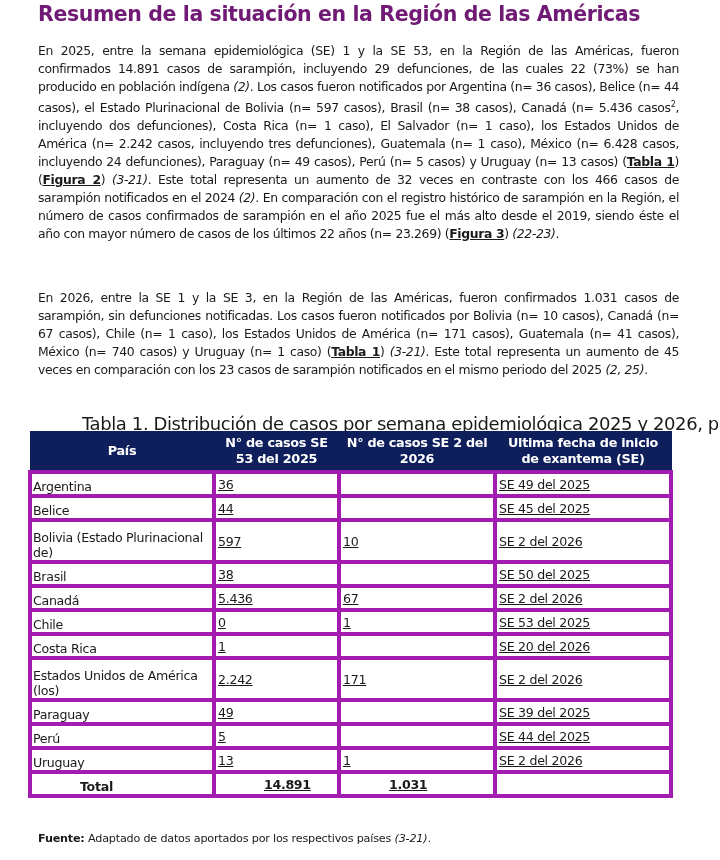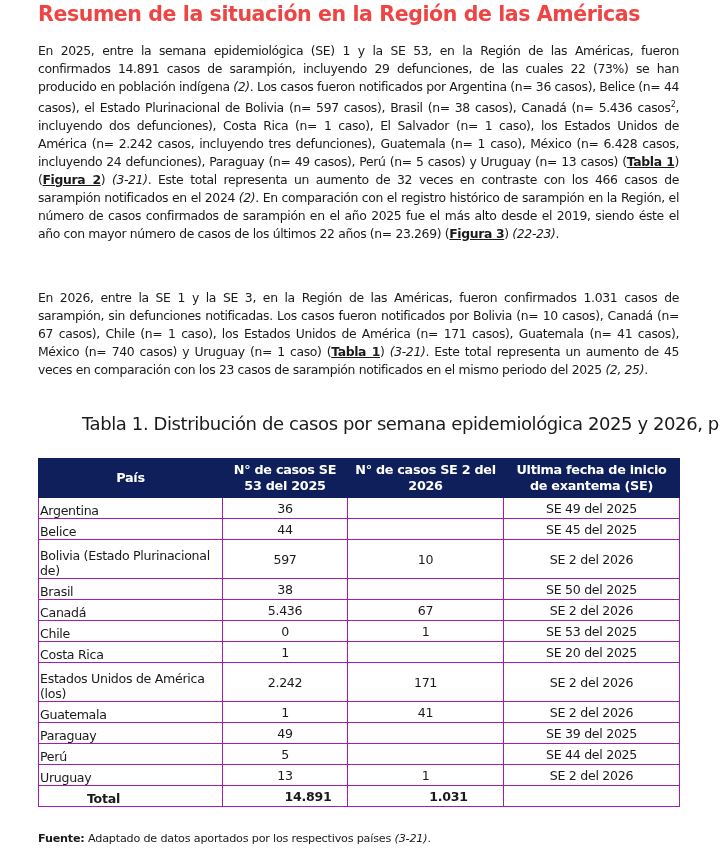--- a/index.html
+++ b/index.html
@@ -1,35 +1,35 @@
 <!DOCTYPE html>
 <html><head>
 <meta charset="utf-8">
 <style>
   html, body { margin: 0; padding: 0; background: #ffffff; }
   body { width: 720px; height: 860px; position: relative; overflow: hidden;
          font-family: "DejaVu Sans", sans-serif; color: #1a1a1a; }
   .title { position: absolute; left: 38px; top: 2px; font-size: 20.5px; font-weight: bold;
-           color: #ef4444; letter-spacing: -0.4px; white-space: nowrap; }
+           color: #701a75; letter-spacing: -0.4px; white-space: nowrap; }
   .para { position: absolute; left: 38px; width: 641px; font-size: 12.4px; line-height: 18px;
           text-align: justify; letter-spacing: -0.35px; }
   .p1 { top: 42px; }
   .p2 { top: 289px; }
   .para b { font-weight: bold; text-decoration: underline; }
   .para i { font-style: italic; }
   .table-caption { position: absolute; left: 38px; top: 413px; font-size: 18px; font-weight: normal;
                    white-space: nowrap; letter-spacing: -0.4px; margin-left: 44px; }
-  table { position: absolute; left: 38px; top: 431px; width: 641px; border-collapse: collapse;
-          font-size: 12.6px; table-layout: fixed; letter-spacing: -0.3px; margin-top: 27px; }
+  table { position: absolute; left: 28px; top: 431px; width: 641px; border-collapse: collapse;
+          font-size: 12.6px; table-layout: fixed; letter-spacing: -0.3px; }
   col.c1 { width: 184px; } col.c2 { width: 125px; } col.c3 { width: 156px; } col.c4 { width: 176px; }
   th { background: #0f1f5c; color: #ffffff; font-weight: bold; font-size: 12.8px; line-height: 16px;
        padding: 2px 2px; height: 34px; border: 1px solid #0f1f5c; border-left-color: #ffffff; }
   th:first-child { border-left-color: #0f1f5c; }
-  td { border: 1px solid #a21caf; padding: 0 2px; height: 20px; line-height: 15px; vertical-align: bottom; }
-  td.num { text-align: center; vertical-align: middle; }
+  td { border: 4px solid #a21caf; padding: 0 2px; height: 20px; line-height: 15px; vertical-align: bottom; }
+  td.num { vertical-align: middle; text-decoration: underline; }
   td.country { text-align: left; padding-left: 1px; }
   tr.tall td { height: 38px; }
   tr.total td { font-weight: bold; padding-left: 48px; }
   .source { position: absolute; left: 38px; top: 832px; font-size: 11.2px; white-space: nowrap; letter-spacing: -0.2px; }
   .source b { font-weight: bold; }
   .source i { font-style: italic; }
 </style>
 </head>
 <body>
 
@@ -90,32 +90,26 @@
       <tr>
         <td class="country">Chile</td>
         <td class="num">0</td>
         <td class="num">1</td>
         <td class="num">SE 53 del 2025</td>
       </tr>
       <tr>
         <td class="country">Costa Rica</td>
         <td class="num">1</td>
         <td class="num"></td>
-        <td class="num">SE 20 del 2025</td>
+        <td class="num">SE 20 del 2026</td>
       </tr>
       <tr class="tall">
         <td class="country">Estados Unidos de América (los)</td>
         <td class="num">2.242</td>
         <td class="num">171</td>
-        <td class="num">SE 2 del 2026</td>
-      </tr>
-      <tr>
-        <td class="country">Guatemala</td>
-        <td class="num">1</td>
-        <td class="num">41</td>
         <td class="num">SE 2 del 2026</td>
       </tr>
       <tr>
         <td class="country">Paraguay</td>
         <td class="num">49</td>
         <td class="num"></td>
         <td class="num">SE 39 del 2025</td>
       </tr>
       <tr>
         <td class="country">Perú</td>

